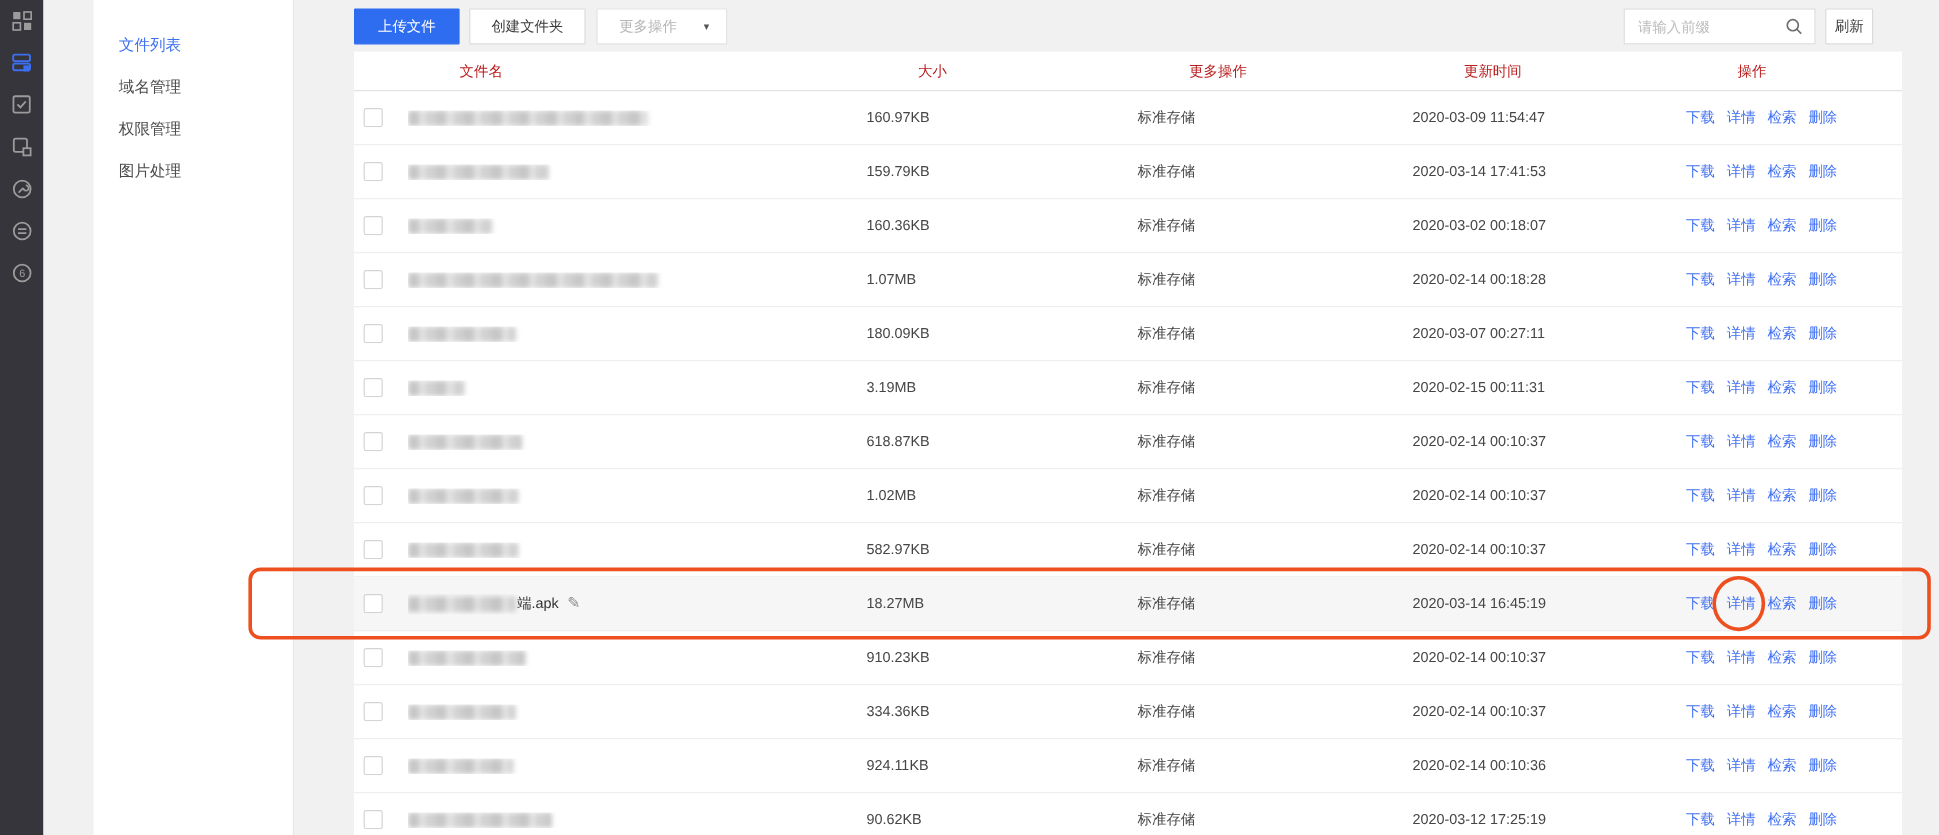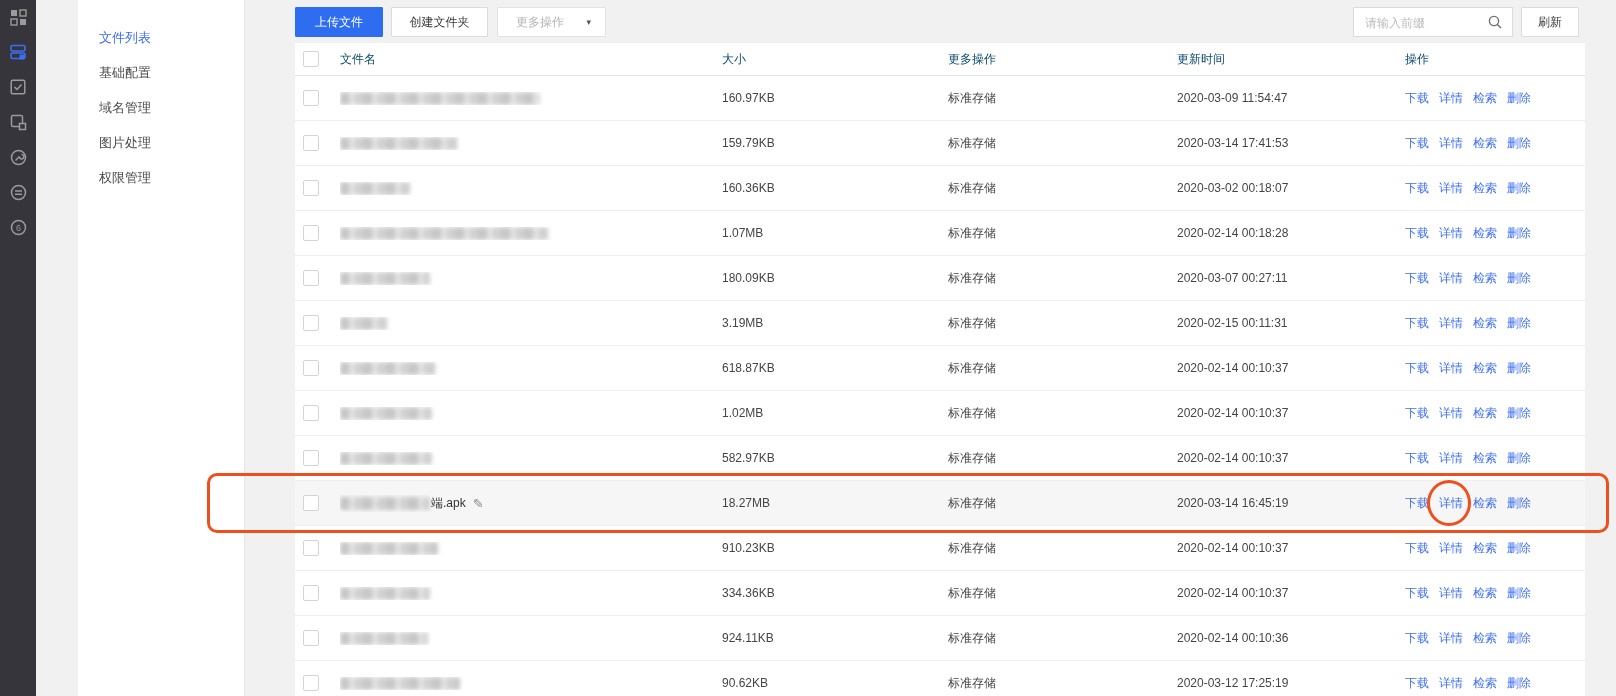--- a/index.html
+++ b/index.html
@@ -38,31 +38,31 @@
   .searchbox{
     position:absolute;top:7px;left:1353px;width:160px;height:30px;box-sizing:border-box;
     background:#fff;border:1px solid #dcdcdc;
   }
   .searchbox input{
     border:0;outline:0;background:transparent;width:118px;height:26px;margin:1px 0 16px 9px;
     font-size:12px;color:#333;font-family:inherit;
   }
   .searchbox input::placeholder{color:#bcbcbc;}
   .searchbox .mag{position:absolute;right:9px;top:6px;cursor:pointer;}
-  .btn-refresh{left:1521px;width:58px;background:#fff;color:#3a3a3a;border:1px solid #dcdcdc;}
+  .btn-refresh{left:1521px;width:40px;background:#fff;color:#3a3a3a;border:1px solid #dcdcdc;}
   
   .card{
     position:absolute;left:295px;top:43px;width:1290px;height:653px;background:#fff;overflow:hidden;
   }
   .tr{
     display:grid;grid-template-columns:45px 382px 226px 229px 228px 1fr;
     align-items:center;height:45px;border-bottom:1px solid #efefef;box-sizing:border-box;
   }
   .thead{height:33px;border-bottom:1px solid #e2e2e2;color:#8a8a8a;}
-  .thead .cell{color:#0c4a6e;}
+  .thead .cell{color:#b91c1c;margin-left:43px;}
   .tr.hl{background:#f6f6f6;}
   .cell{overflow:hidden;white-space:nowrap;}
   .cbx{
     width:16px;height:16px;border:1px solid #d4d4d4;border-radius:2px;background:#fff;
     margin-left:8px;cursor:pointer;box-sizing:border-box;
   }
   .namecell{display:flex;align-items:center;}
   .redact{
     height:13px;border-radius:2px;flex:0 0 auto;
     background:repeating-linear-gradient(90deg,#b9b9b9 0 9px,#dadada 9px 15px,#c6c6c6 15px 23px);
@@ -130,28 +130,27 @@
       <circle cx="8.5" cy="8.5" r="7" fill="none" stroke="#9b9b9b" stroke-width="1.5"></circle>
       <text x="8.5" y="12" text-anchor="middle" font-size="9" fill="#9b9b9b" font-family="sans-serif">6</text>
     </svg>
   </div>
 </div>
 
 <nav class="subnav" id="subnav">
 
     <div class="item active">文件列表</div>
 
-    <div class="item">基础配置</div>
 
 
     <div class="item">域名管理</div>
 
+    <div class="item">权限管理</div>
+
     <div class="item">图片处理</div>
-
-    <div class="item">权限管理</div>
   </nav>
 
 <div class="btn btn-primary">上传文件</div>
 <div class="btn btn-plain">创建文件夹</div>
 <div class="btn btn-drop">
   <span>更多操作</span>
   <span class="caret">▾</span>
 </div>
 <div class="searchbox">
   <input type="text" placeholder="请输入前缀" style="">

